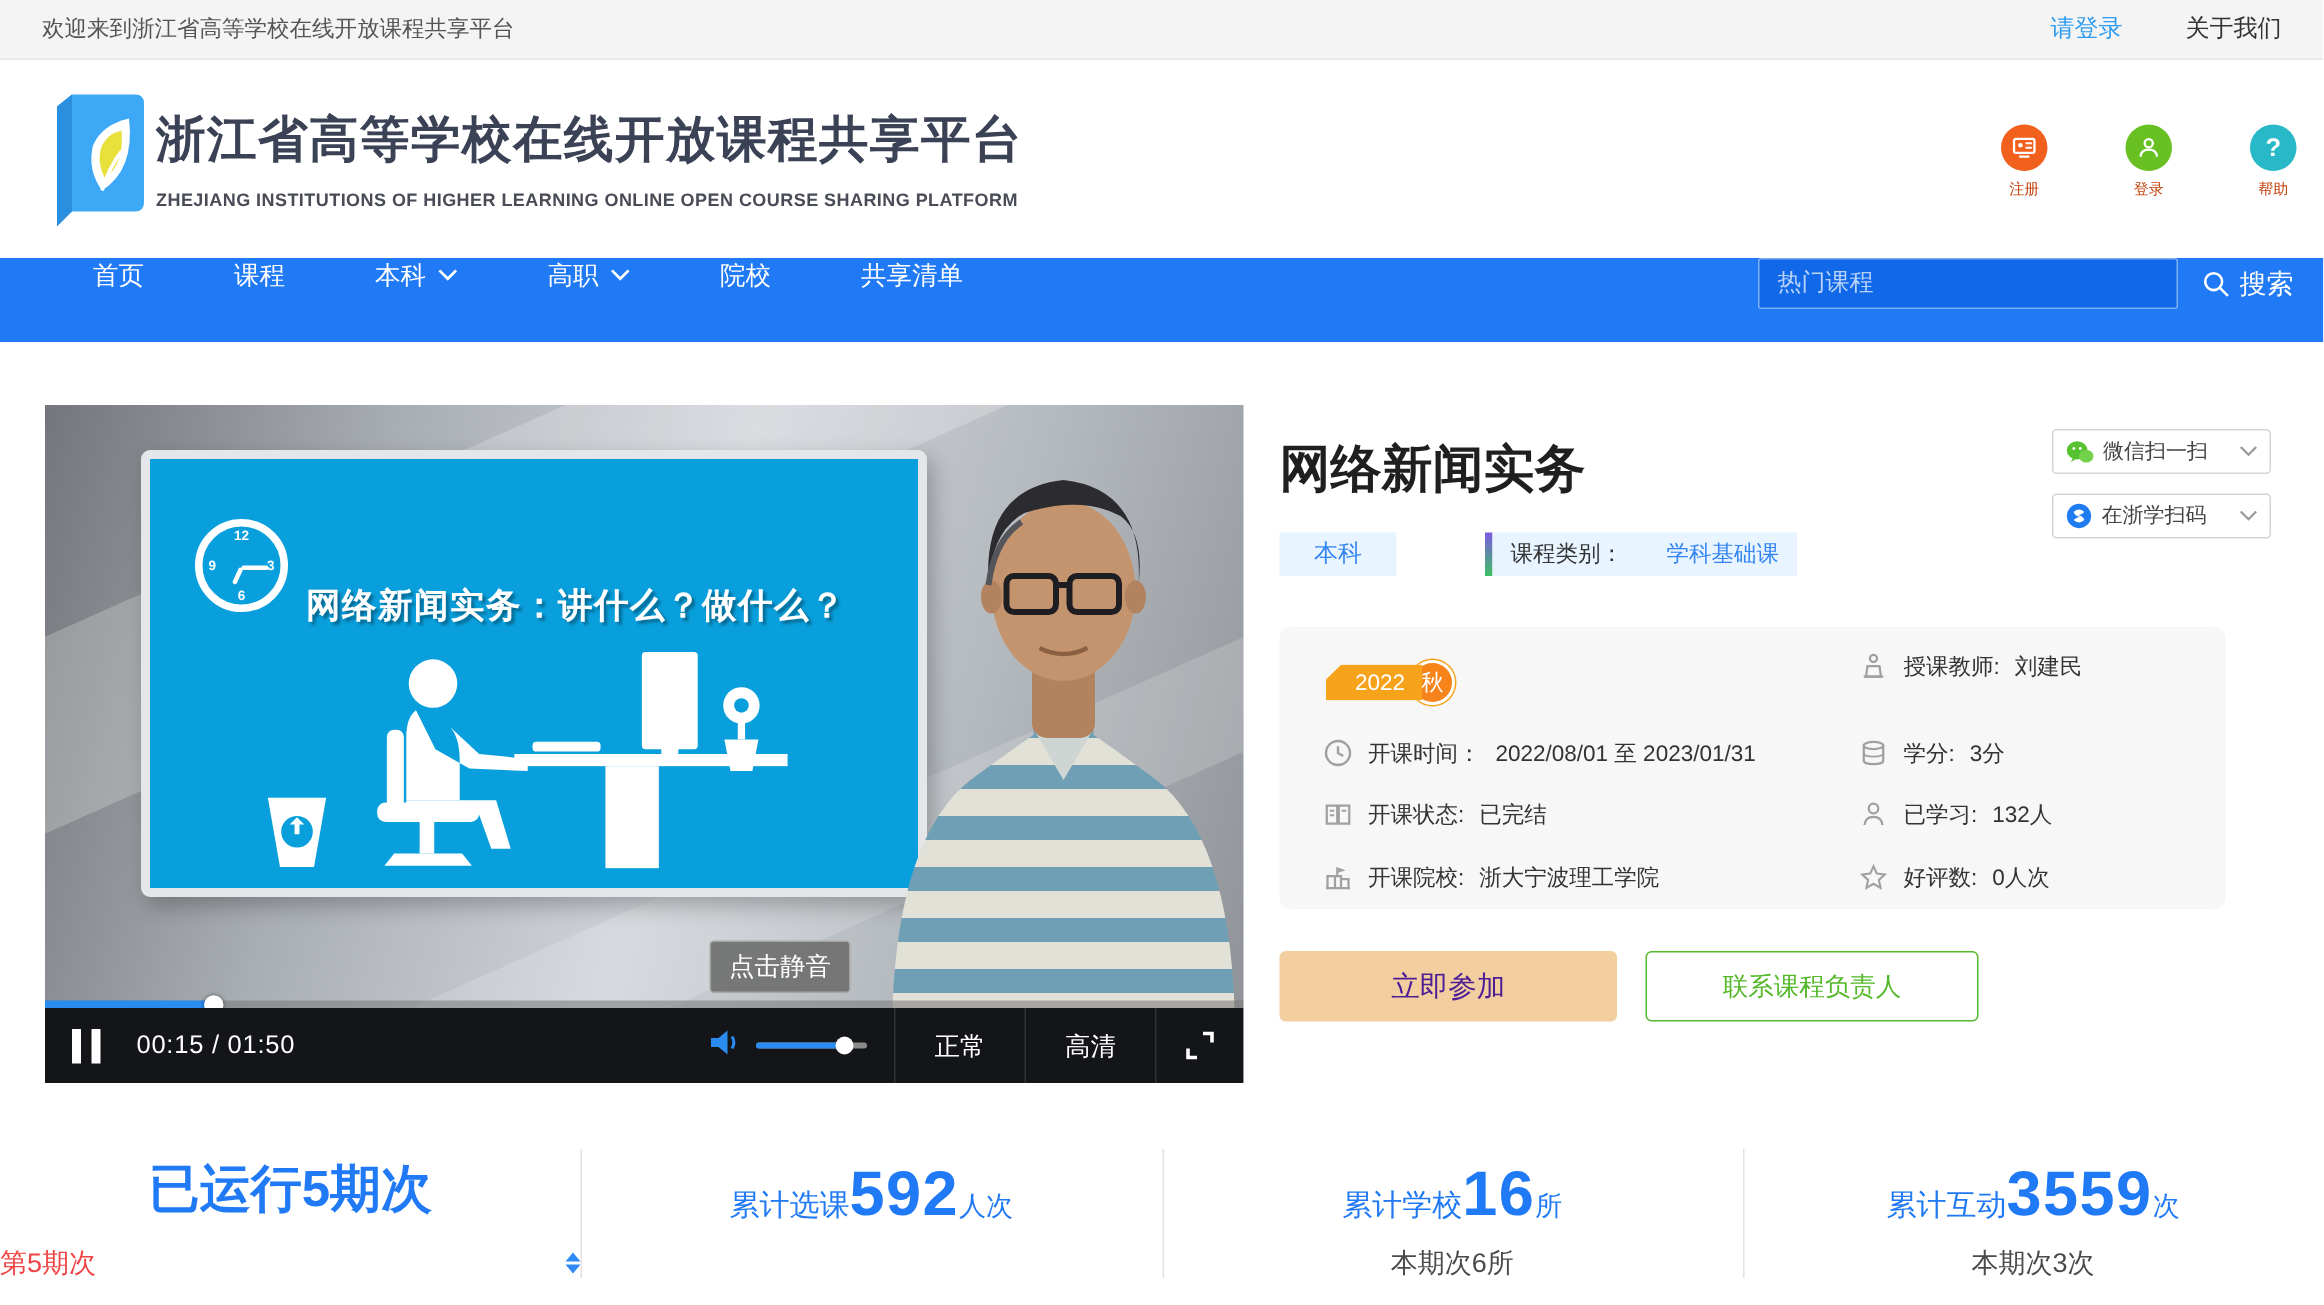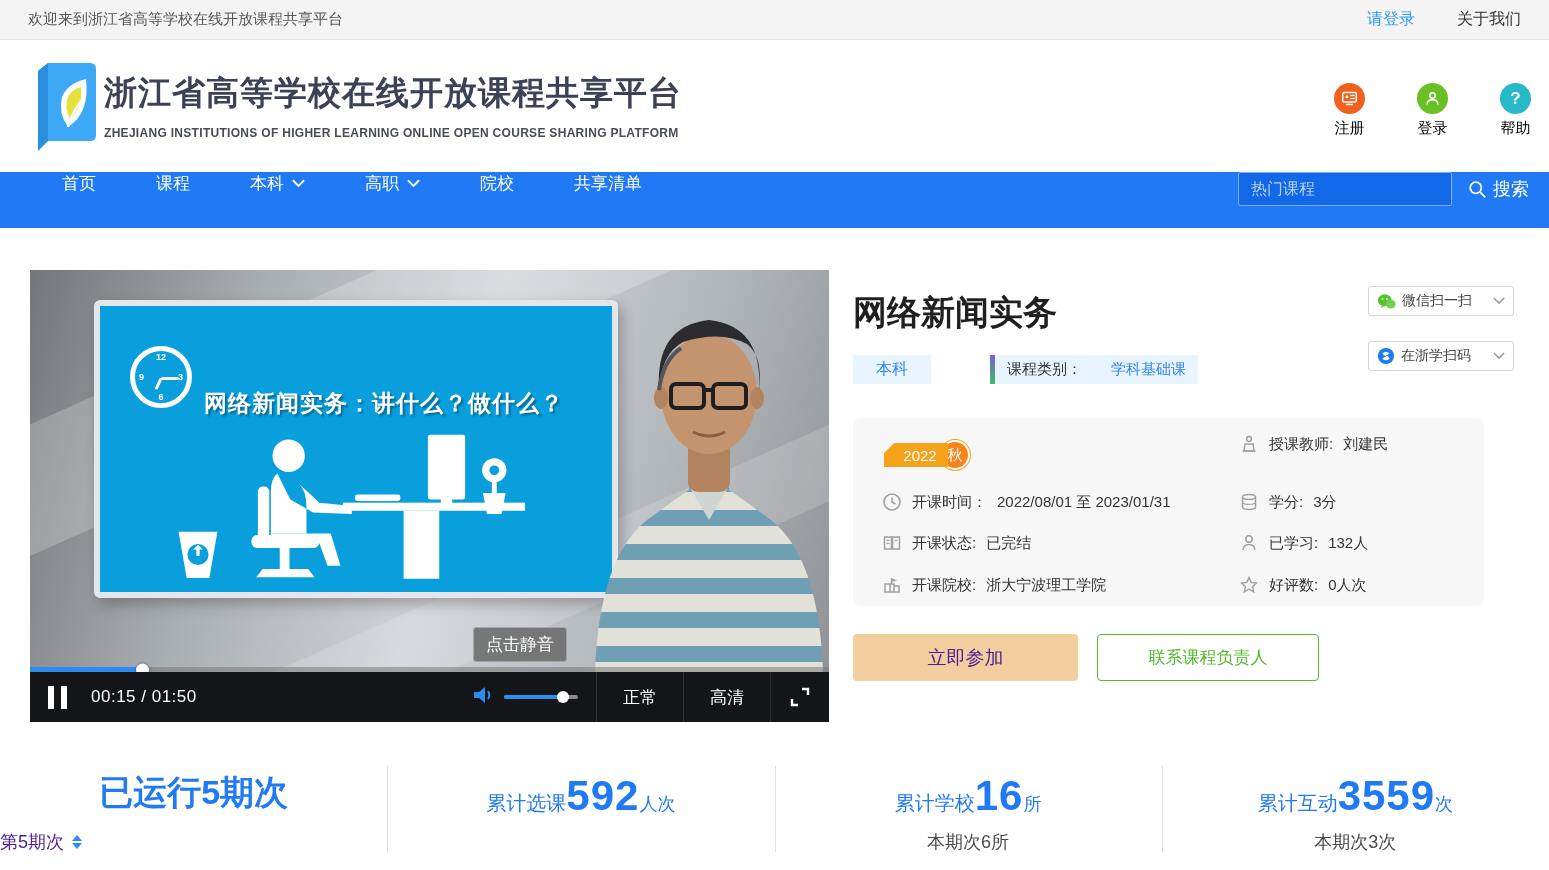--- a/index.html
+++ b/index.html
@@ -16,33 +16,33 @@
 
   
   .header { position:absolute; left:0; top:41px; width:100%; height:131px; background:#fff; }
   .logo { position:absolute; left:28px; top:20px; width:70px; height:92px; }
   .brand { position:absolute; left:104px; top:30px; }
   .brand-title { font-size:33px; font-weight:bold; color:#3b4256; letter-spacing:1px; }
   .brand-sub { margin-top:10px; font-size:12px; font-weight:bold; color:#494c57; letter-spacing:0.3px; }
   .header-actions { position:absolute; right:18px; top:42px; display:flex; gap:52px; }
   .haction { display:flex; flex-direction:column; align-items:center; gap:5px; cursor:pointer; }
   .haction .circ { width:31px; height:31px; border-radius:50%; display:flex; align-items:center; justify-content:center; color:#fff; font-weight:bold; font-size:17px; }
-  .haction .lbl { font-size:15px; color:#000000; }
+  .haction .lbl { font-size:10px; color:#c2410c; }
   .circ-register { background:#f2601d; }
   .circ-login { background:#68c023; }
   .circ-help { background:#28b9c8; }
 
   
   .nav { position:absolute; left:0; top:172px; width:100%; height:56px; background:#2079f5;
          display:flex; align-items:flex-start; padding:0 20px 0 62px; }
   .nav-items { display:flex; align-items:center; gap:60px; }
   .nav-item { color:#fff; font-size:17px; cursor:pointer; display:flex; align-items:center; gap:8px; white-space:nowrap; }
   .chev { width:13px; height:9px; }
   .nav-search { margin-left:auto; display:flex; align-items:center; }
-  .nav-search input { width:214px; height:34px; background:#1168e8; border:1px solid #7fadf8; border-radius:2px;
+  .nav-search input { width:280px; height:34px; background:#1168e8; border:1px solid #7fadf8; border-radius:2px;
                       color:#fff; font-size:16px; padding:0 12px; outline:none; }
   .nav-search input::placeholder { color:#b8d2fa; }
   .search-btn { display:flex; align-items:center; gap:6px; margin-left:16px; color:#ffffff; font-size:18px; cursor:pointer; }
 
   
   .video { position:absolute; left:30px; top:270px; width:799px; height:452px;
            background:linear-gradient(105deg,#73767a 0%,#a9aeb3 26%,#cfd3d8 52%,#b4b9be 74%,#8e9296 100%);
            overflow:hidden; cursor:pointer; }
   .video::before { content:""; position:absolute; left:-120px; top:40px; width:780px; height:120px;
            background:rgba(255,255,255,0.22); transform:rotate(-24deg); }
@@ -80,21 +80,21 @@
   .vol-fill { height:100%; background:#2b8cef; border-radius:2px; position:relative; }
   .vol-knob { position:absolute; right:-6px; top:50%; transform:translateY(-50%); width:12px; height:12px; background:#fff; border-radius:50%; }
   .vc-sep { width:1px; height:100%; background:#2e3136; }
   .vc-textbtn { width:86px; text-align:center; font-size:17px; cursor:pointer; }
   .vc-full { width:58px; display:flex; justify-content:center; cursor:pointer; }
 
   
   .course-title { position:absolute; left:853px; top:290px; font-size:34px; font-weight:bold; color:#1f1f1f; }
   .qr-btn { position:absolute; left:1368px; width:146px; height:30px; background:#fff; border:1px solid #d5d5d5;
             border-radius:3px; display:flex; align-items:center; padding:0 8px; gap:6px; font-size:14px; color:#444; cursor:pointer; }
-  .qr-wechat { top:286px; } .qr-zhexue { top:341px; }
+  .qr-wechat { top:286px; } .qr-zhexue { top:329px; }
   .qr-btn .chevd { margin-left:auto; }
   .tag-level { position:absolute; left:853px; top:355px; width:78px; height:29px; background:#e8f4ff; color:#3284f0;
             font-size:16px; display:flex; align-items:center; justify-content:center; }
   .cat-chip { position:absolute; left:958px; top:355px; height:29px; display:flex; align-items:stretch;padding-left:32px; }
   .cat-bar { width:5px; background:linear-gradient(180deg,#7b5be0,#3fbf63); }
   .cat-body { background:#e8f4ff; display:flex; align-items:center; padding:0 12px; gap:4px; font-size:15px; }
   .cat-label { color:#333; } .cat-value { color:#3284f0; cursor:pointer;margin-left:25px; }
 
   .info-card { position:absolute; left:853px; top:418px; width:631px; height:188px; background:#f7f7f7; border-radius:8px; }
   .term { position:absolute; left:31px; top:22px; display:flex; align-items:center; }
@@ -112,21 +112,21 @@
   .btn-join { position:absolute; left:853px; top:634px; width:225px; height:47px; background:#f3cf9f; border:none;
             border-radius:4px; color:#4c1d95; font-size:19px; cursor:pointer; font-family:inherit; }
   .btn-contact { position:absolute; left:1097px; top:634px; width:222px; height:47px; background:#fff;
             border:1px solid #54b82a; border-radius:4px; color:#54b82a; font-size:17px; cursor:pointer; font-family:inherit; }
 
   
   .stats { position:absolute; left:0; top:762px; width:100%; display:flex; }
   .stat-col { flex:1; text-align:center; position:relative; padding-top:8px; }
   .stat-col + .stat-col::before { content:""; position:absolute; left:0; top:4px; bottom:2px; width:1px; background:#e2e2e2; }
   .stat-headline { font-size:34px; font-weight:bold; color:#2079f5; }
-  .stat-selector { margin-top:14px; font-size:18px; color:#4c1d95; display:flex; align-items:center; justify-content:flex-start; gap:8px; cursor:pointer; }
+  .stat-selector { margin-top:14px; font-size:18px; color:#ef4444; display:flex; align-items:center; justify-content:space-between; gap:8px; cursor:pointer; }
   .sorter { display:inline-flex; flex-direction:column; gap:2px; }
   .sorter i { display:block; width:0; height:0; border-left:5px solid transparent; border-right:5px solid transparent; }
   .sorter .up { border-bottom:6px solid #2f8af5; } .sorter .dn { border-top:6px solid #2f8af5; }
   .stat-line { display:flex; align-items:baseline; justify-content:center; gap:0; color:#2079f5; margin-top:2px; }
   .stat-prefix { font-size:20px; } .stat-value { font-size:42px; font-weight:bold; letter-spacing:1px; } .stat-unit { font-size:18px; }
   .stat-sub { margin-top:10px; font-size:18px; color:#4a4a4a; }
 </style>
 </head>
 <body>
 

